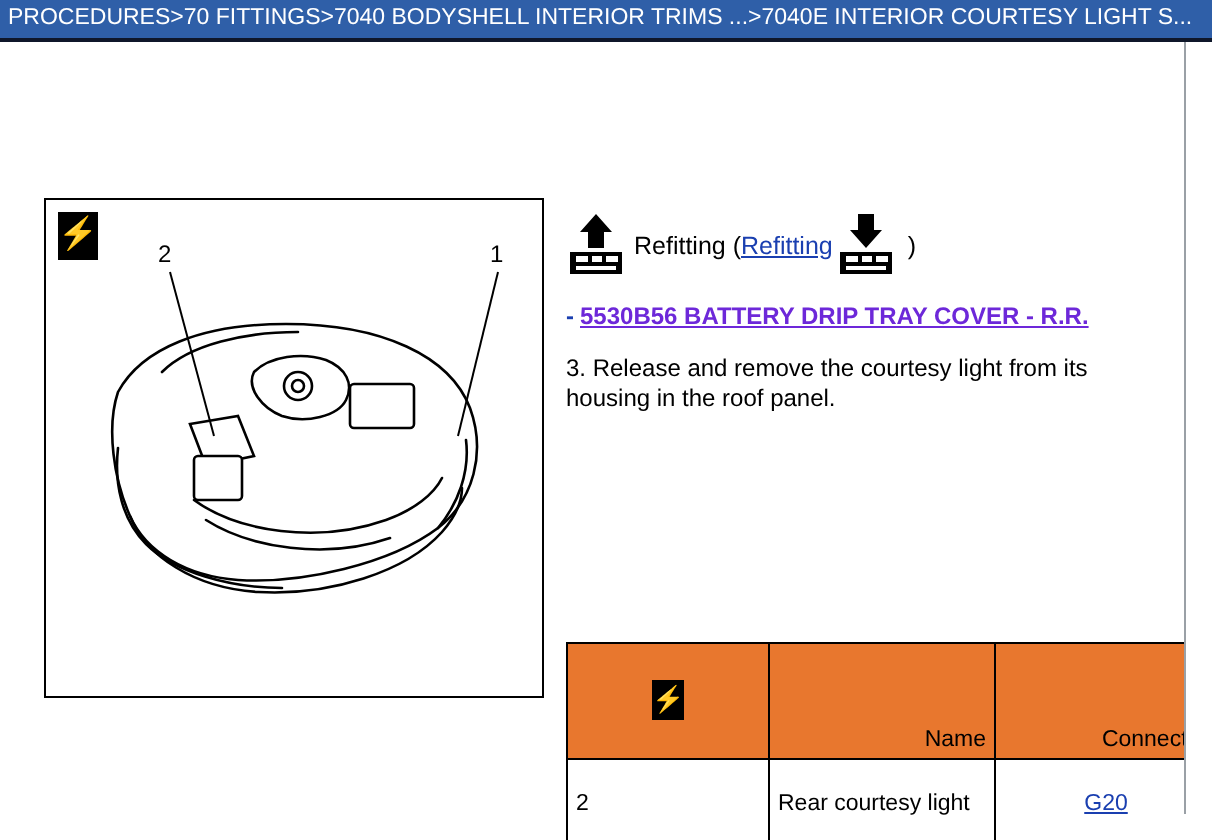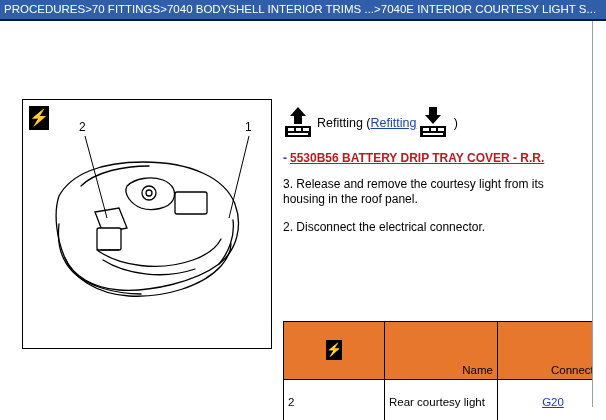--- a/index.html
+++ b/index.html
@@ -114,21 +114,21 @@
     font-size: 12px;
     font-weight: bold;
     color: #1a3fb0;
   }
   .doc-link-row .dash {
     color: #1a3fb0;
     font-weight: bold;
     margin-right: 3px;
   }
   .doc-link-row a {
-    color: #b91c1c;
+    color: #6d28d9;
   }
 
   .para {
     font-size: 12px;
     line-height: 15px;
     margin: 0 0 13px 0;
     max-width: 292px;
   }
 
   
@@ -278,21 +278,20 @@
         </svg>
       </span>
       <span class="txt" style="margin-left:2px;">)</span>
     </div>
 
     <div class="doc-link-row">
       <span class="dash">-</span><a href="#">5530B56  BATTERY DRIP TRAY COVER - R.R.</a>
     </div>
 
     <p class="para">3. Release and remove the courtesy light from its housing in the roof panel.</p>
-    <p class="para">2. Disconnect the electrical connector.</p>
   </div>
 
   <table id="conn-table">
     <thead>
       <tr>
         <td class="col-1 hdr-bolt">
           <span class="bolt-cell">⚡</span>
         </td>
         <td class="col-2">Name</td>
         <td class="col-3">Connector</td>

